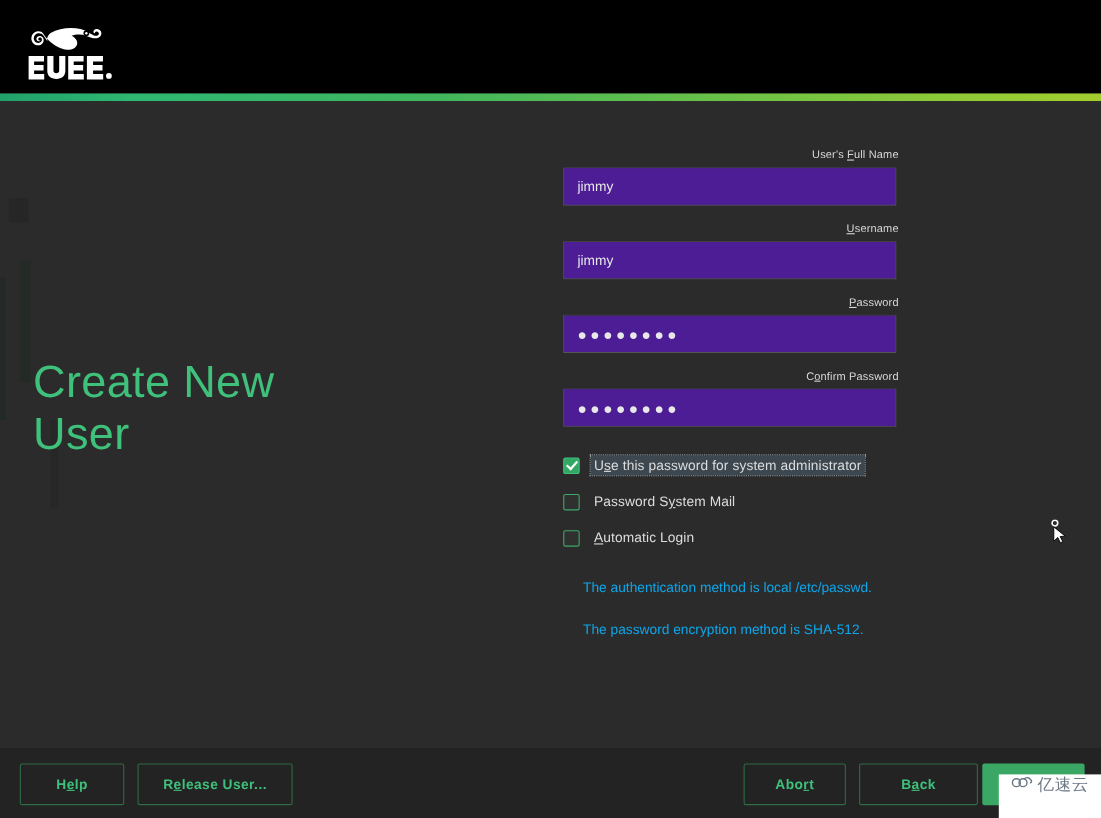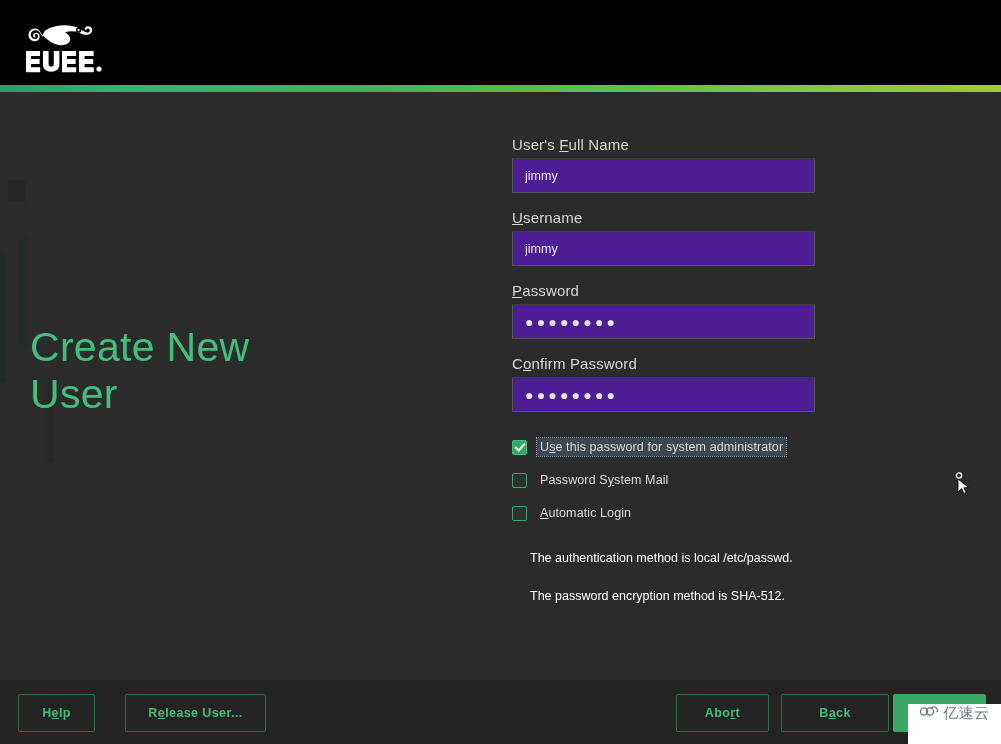--- a/index.html
+++ b/index.html
@@ -77,23 +77,24 @@
 
   
   .form {
     position: absolute;
     left: 512px;
     top: 44px;
     width: 305px;
   }
   .field-label {
     color: #d8d8d8;
-    font-size: 15px;
+    font-size: 10px;
     margin-bottom: 5px;
     letter-spacing: 0.15px;
+    text-align: right;
   }
   .field-label u { text-decoration: underline; }
   .text-input {
     box-sizing: border-box;
     width: 303px;
     height: 35px;
     background: #4c1d95;
     border: 1px solid #565656;
     border-top-color: #3f3f3f;
     color: #e8e8e8;
@@ -153,21 +154,21 @@
   }
 
   
   .summary-head {
     color: #d8d8d8;
     font-size: 12.5px;
     margin-top: 24px;
     margin-bottom: 12px;
   }
   .summary-line {
-    color: #ffffff;
+    color: #0ea5e9;
     font-size: 12.5px;
     margin-left: 18px;
     margin-bottom: 12px;
     margin-top: 24px;
   }
 
   
   .btn {
     box-sizing: border-box;
     background: transparent;
@@ -197,21 +198,21 @@
     left: 0; top: 680px;
     width: 1001px;
     height: 64px;
     background: #232323;
   }
   .btn-footer {
     position: absolute;
     top: 14px;
     height: 38px;
   }
-  .btn-help         { left: 18px;  width: 77px; }
+  .btn-help         { left: 18px;  width: 95px; }
   .btn-release      { left: 125px; width: 141px; }
   .btn-abort        { left: 676px; width: 93px; }
   .btn-back         { left: 781px; width: 108px; }
   .btn-next {
     left: 893px;
     width: 93px;
     background: #3aa864;
     border-color: #3aa864;
     color: #ffffff;
   }

